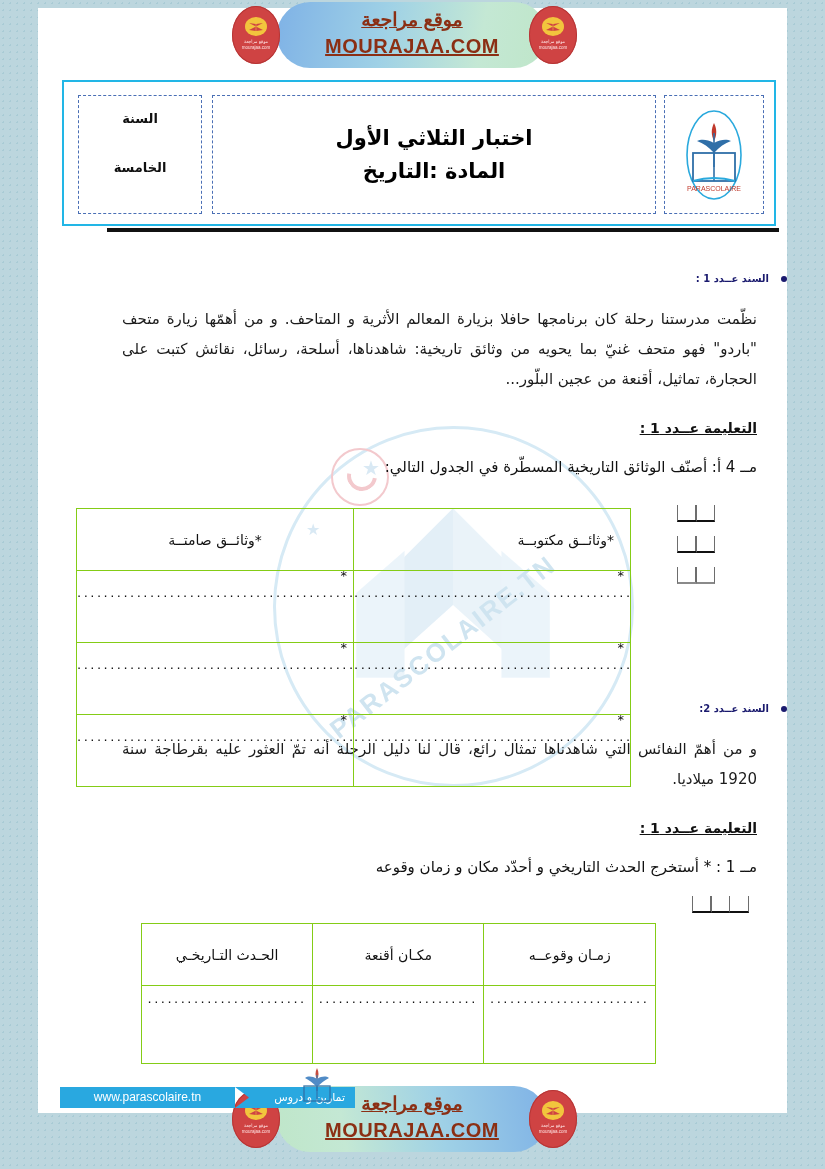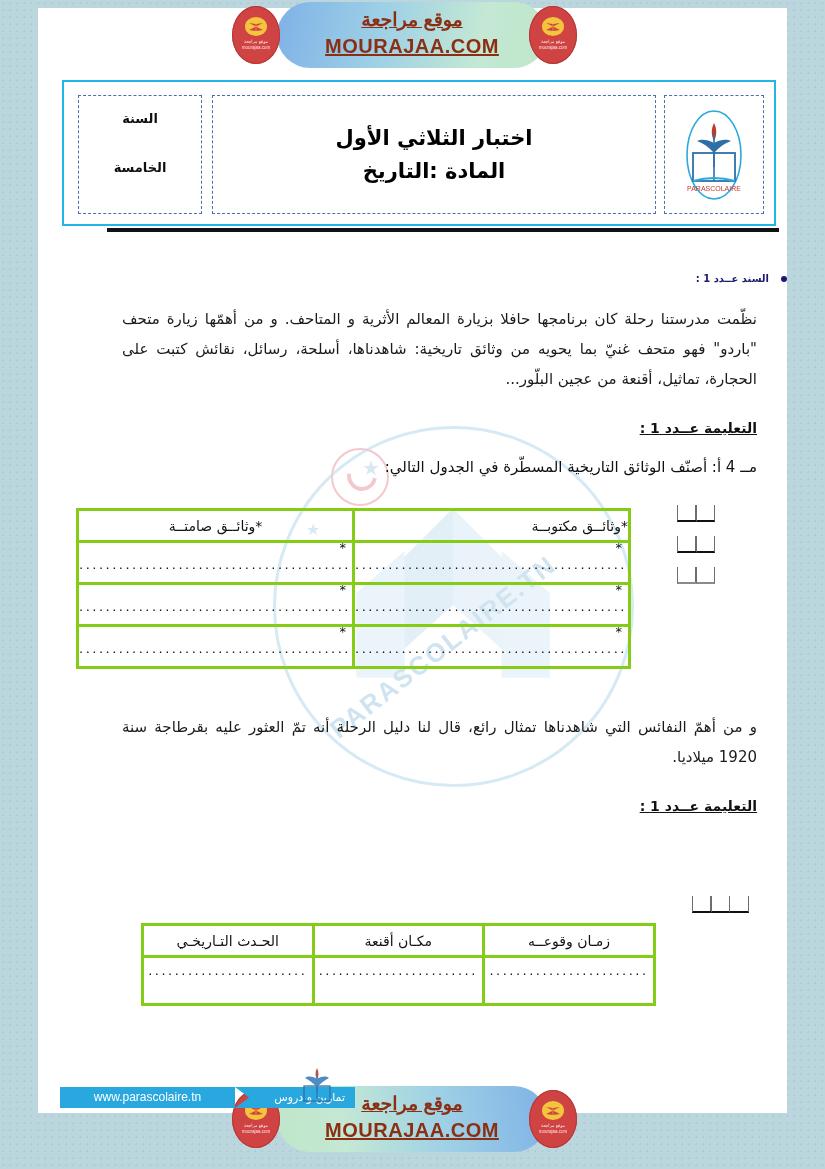--- a/index.html
+++ b/index.html
@@ -395,22 +395,22 @@
   }
   .score-cell.light { border-bottom-color: #8a8a8a; }
 
   
   .tbl {
     border-collapse: collapse;
     table-layout: fixed;
     background: transparent;
   }
   .tbl td, .tbl th {
-    border: 3px solid #84cc16;
-    padding: 0;
+    border: 1px solid #84cc16;
+    padding: 16px;
     vertical-align: top;
   }
   .tbl th {
     height: 29px;
     font-size: 14px;
     font-weight: normal;
     text-align: center;
     color: #111111;
     letter-spacing: 1px;
     vertical-align: middle;
@@ -566,23 +566,28 @@
           <td class="dots-cell">
             <span class="star-mark">*</span>
             <div class="dotline">..................................................</div>
           </td>
         </tr>
       </tbody>
     </table>
   </div>
 
   <div class="content" style="top:690px;">
+    <div class="sec-head">
+      <span class="bullet-dot"></span>
+      <span>السند عــدد 2:</span>
+    </div>
     <p class="doc-text">و من أهمّ النفائس التي شاهدناها تمثال رائع، قال لنا دليل الرحلة أنه تمّ العثور عليه بقرطاجة سنة 1920 ميلاديا.</p>
 
     <div class="instr-head">التعليمة عــدد 1 :</div>
+    <div class="task-line">مــ 1 : * أستخرج الحدث التاريخي و أحدّد مكان و زمان وقوعه</div>
   </div>
 
   <div class="score-stack" style="left:655px; top:888px;">
     <div class="score-row">
       <div class="score-cell"></div>
       <div class="score-cell"></div>
       <div class="score-cell"></div>
     </div>
   </div>
 

